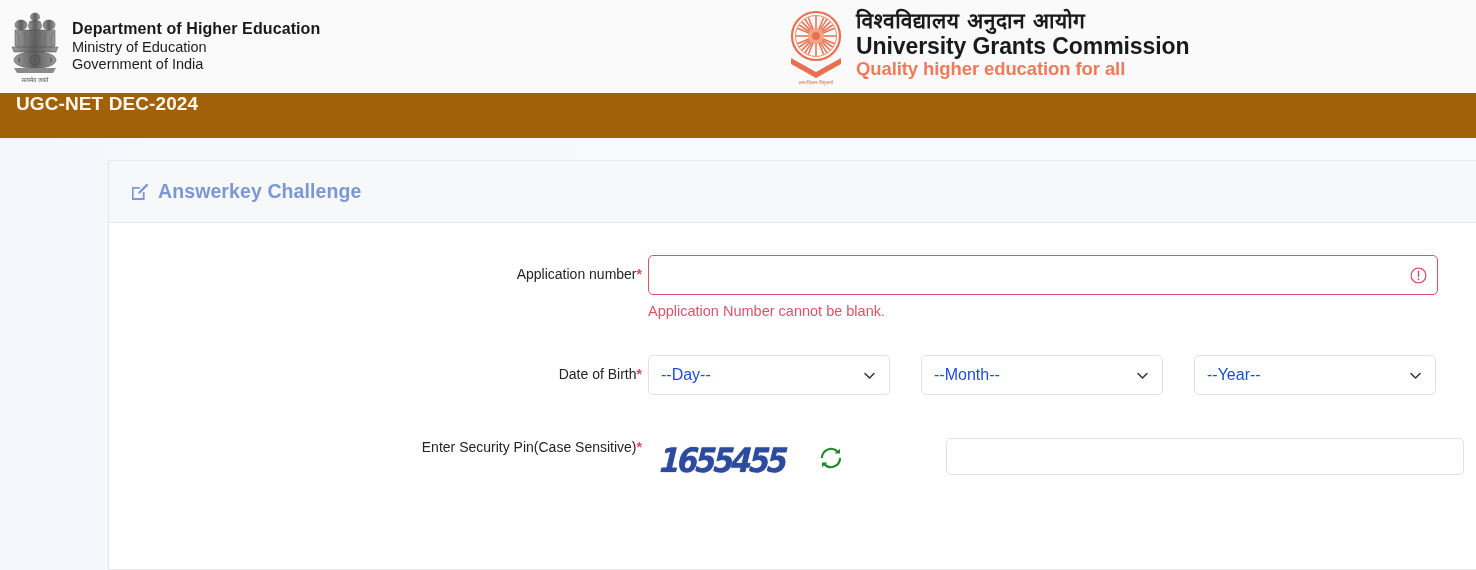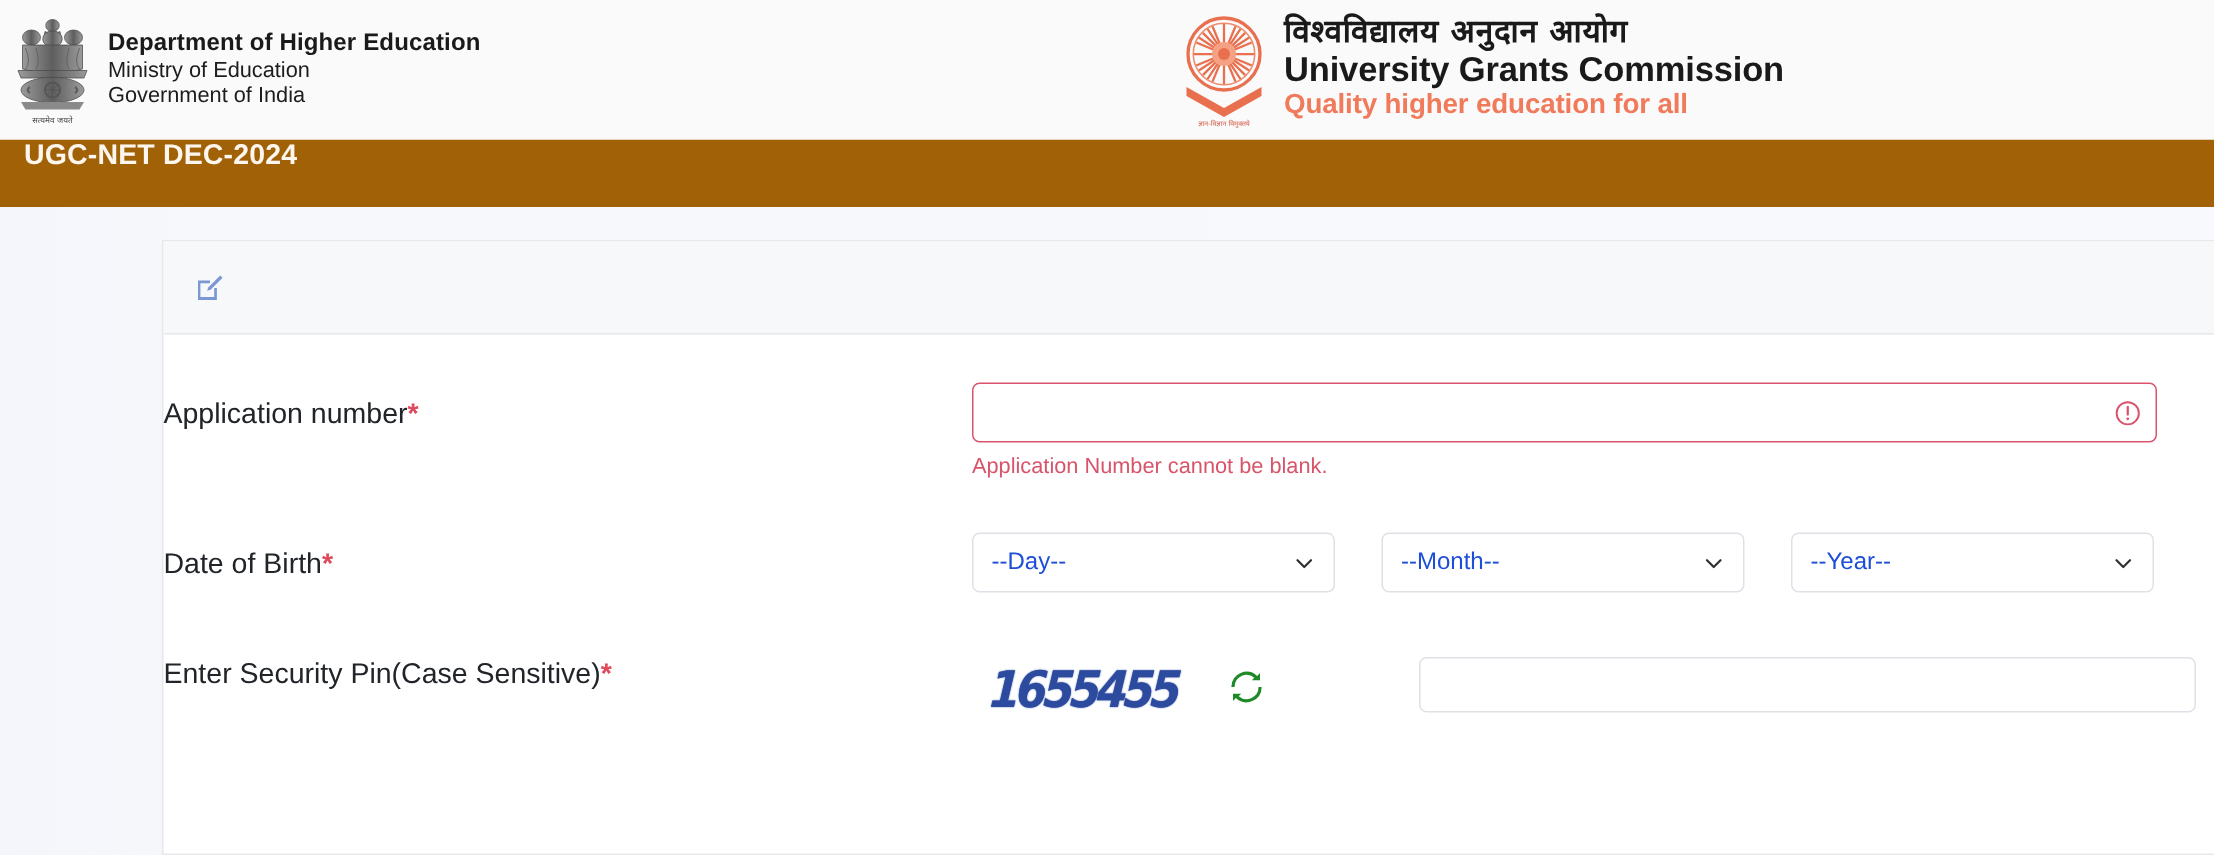--- a/index.html
+++ b/index.html
@@ -87,23 +87,23 @@
     font-size: 19.5px; font-weight: bold;
     color: #7b97d4;
     letter-spacing: .1px;
   }
   .card-body { padding: 24px 0 0 0; }
 
   
   .form-row { display: flex; align-items: flex-start; }
   .form-label {
     width: 539px;
-    text-align: left;
+    text-align: right;
     padding-right: 6px;
-    font-size: 19px;
+    font-size: 14px;
     color: #212529;
     line-height: 1.2;
   }
   .req { color: #e0495c; font-weight: bold; }
 
   .form-ctrl { flex: 1; }
 
   
   .row-appno { margin-top: 8px; }
   .row-appno .form-label { padding-top: 11px; }
@@ -270,20 +270,21 @@
 <div class="page">
   <div class="card">
 
     <div class="card-header">
       <span class="edit-icon">
         <svg viewBox="0 0 19 19" width="19" height="19">
           <path d="M2 5 h8 v1.8 H3.6 v9.2 h9.2 V10 h1.8 v8 H2 Z" fill="#7b97d4"></path>
           <path d="M16.8 1.6 l1.6 1.6 -8 8 -2.3 .7 .7-2.3 Z" fill="#7b97d4"></path>
         </svg>
       </span>
+      <span class="card-title">Answerkey Challenge</span>
     </div>
 
     <div class="card-body">
 
       <div class="form-row row-appno">
         <div class="form-label"><span>Application number</span><span class="req">*</span></div>
         <div class="form-ctrl">
           <div class="input-appno">
             <span class="err-icon">
               <svg viewBox="0 0 17 17" width="17" height="17">

